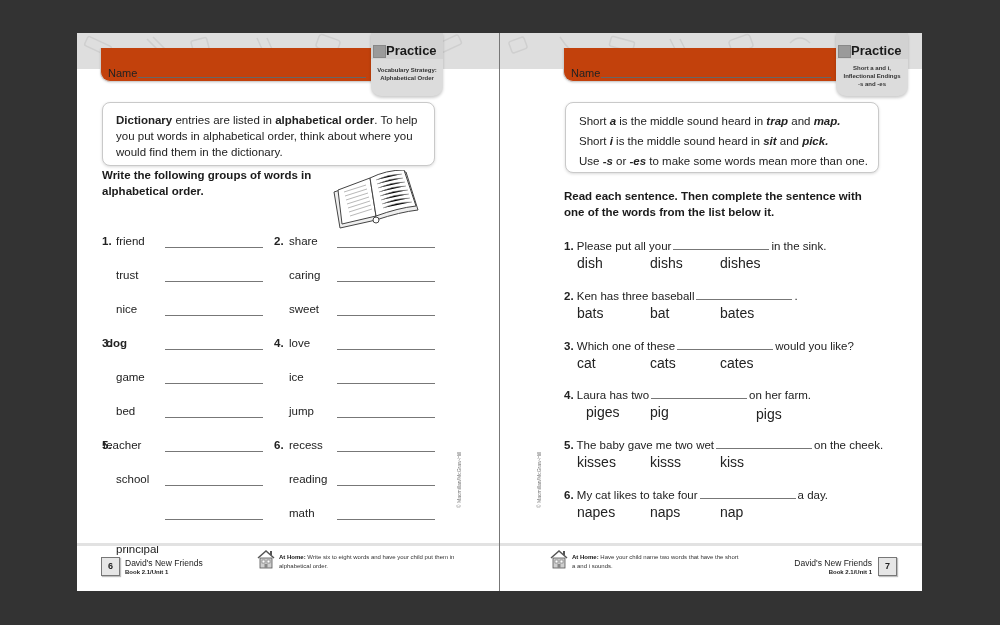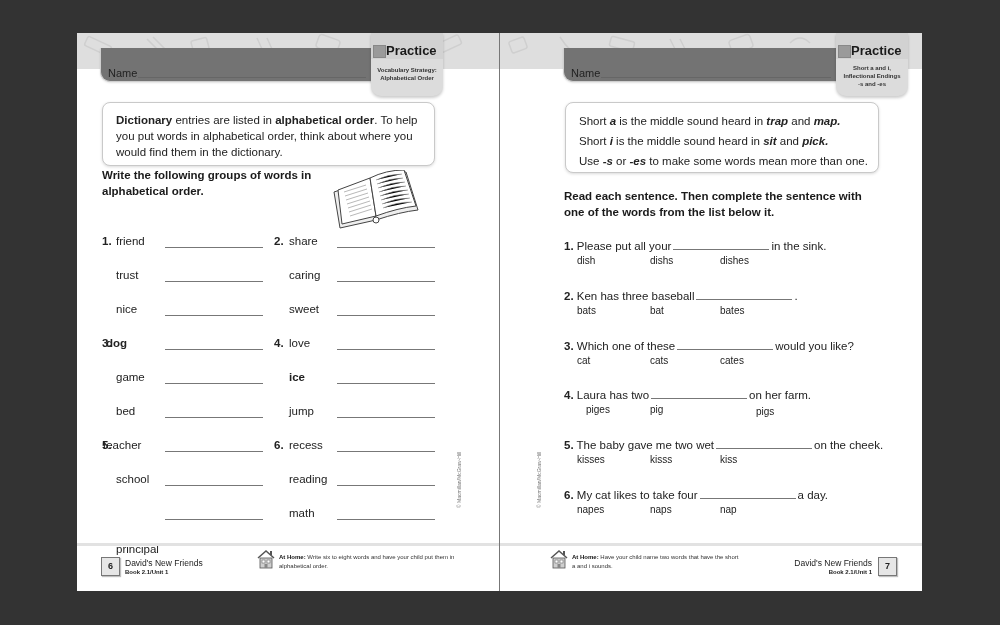--- a/index.html
+++ b/index.html
@@ -4,38 +4,38 @@
 <style>
   html,body{margin:0;padding:0;}
   body{width:1000px;height:625px;background:#333333;position:relative;overflow:hidden;font-family:"Liberation Sans",sans-serif;color:#222;}
   .spread{position:absolute;left:77px;top:33px;width:845px;height:558px;background:#fff;}
   .page{position:absolute;top:0;height:558px;background:#fff;overflow:hidden;}
   .page.left{left:0;width:422px;}
   .page.right{left:423px;width:422px;}
   .gutter{position:absolute;left:422px;top:0;width:1px;height:558px;background:#777;}
   .banner{position:absolute;left:0;top:0;width:100%;height:36px;background:#dedede;}
   .banner svg{position:absolute;left:0;top:0;}
-  .name-box{position:absolute;top:15px;height:33px;background:#737373;border:1px solid #cfcfcf;border-top:none;border-radius:0 0 0 10px;box-shadow:0 1px 2px rgba(0,0,0,.12);}
+  .name-box{position:absolute;top:15px;height:33px;background:#c2410c;border:1px solid #cfcfcf;border-top:none;border-radius:0 0 0 10px;box-shadow:0 1px 2px rgba(0,0,0,.12);}
   .name-label{position:absolute;left:7px;top:19px;font-size:11px;color:#222;}
   .name-line{position:absolute;top:29px;height:0;border-bottom:1px solid #666;}
   .tab{position:absolute;top:0;width:72px;height:63px;background:#dcdcdc;border-radius:0 0 10px 10px;box-shadow:0 2px 3px rgba(0,0,0,.2);}
   .tab-top{position:absolute;left:0;top:0;width:72px;height:26px;background:#d2d2d2;}
   .tab-sq{position:absolute;left:2px;top:12px;width:11px;height:11px;background:#9a9a9a;border:1px solid #888;}
   .tab-title{position:absolute;left:15px;top:10px;font-size:13px;font-weight:bold;color:#1a1a1a;}
   .tab-sub{position:absolute;left:0;top:33px;width:72px;text-align:center;font-size:6px;font-weight:bold;line-height:8px;color:#333;}
   .info-box{position:absolute;border:1px solid #c9c9c9;border-radius:8px;box-shadow:0 1px 3px rgba(0,0,0,.15);background:#fff;}
   .info-text{font-size:11.5px;line-height:16px;color:#222;}
   .instr{position:absolute;font-size:11.5px;font-weight:bold;line-height:16px;color:#1a1a1a;}
   .row{position:absolute;height:16px;font-size:11.5px;color:#222;}
   .num{position:absolute;font-weight:bold;font-size:11.5px;}
   .word{position:absolute;}
   .blank{position:absolute;top:12px;height:0;border-bottom:1px solid #777;}
   .sent{position:absolute;font-size:11.5px;color:#222;white-space:nowrap;}
   .sent .ul{display:inline-block;width:96px;border-bottom:1px solid #777;height:10px;margin:0 2px;vertical-align:baseline;}
-  .opt{position:absolute;font-size:10px;color:#222;}
+  .opt{position:absolute;font-size:14px;color:#222;}
   .copy{position:absolute;font-size:5px;color:#777;transform:rotate(-90deg);transform-origin:left top;white-space:nowrap;}
   .footer-rule{position:absolute;left:0;top:510px;width:100%;height:3px;background:#e2e2e2;}
   .pg-box{position:absolute;top:524px;width:17px;height:17px;border:1px solid #777;background:#e6e6e6;box-shadow:1px 1px 1px rgba(0,0,0,.25);font-size:9px;font-weight:bold;text-align:center;line-height:17px;}
   .ft-title{position:absolute;top:525px;font-size:8.5px;color:#222;}
   .ft-sub{position:absolute;top:536px;font-size:6px;font-weight:bold;color:#222;}
   .home-icon{position:absolute;top:516px;width:18px;height:20px;}
   .home-text{position:absolute;top:520px;font-size:6px;line-height:9px;color:#333;width:190px;}
   .home-text b{color:#111;}
 </style>
 </head>
@@ -152,21 +152,21 @@
         <span class="blank" style="left:63px;width:98px;"></span>
       </div>
     </div>
     <div>
       <div class="row" style="left:197px;top:304px;width:165px;">
         <span class="num" style="left:0;">4.</span>
         <span class="word" style="left:15px;">love</span>
         <span class="blank" style="left:63px;width:98px;"></span>
       </div>
       <div class="row" style="left:197px;top:338px;width:165px;">
-        <span class="word" style="left:15px;font-weight:bold;">ice</span>
+        <span class="word" style="left:15px;">ice</span>
         <span class="blank" style="left:63px;width:98px;"></span>
       </div>
       <div class="row" style="left:197px;top:372px;width:165px;">
         <span class="word" style="left:15px;">jump</span>
         <span class="blank" style="left:63px;width:98px;"></span>
       </div>
     </div>
     <div>
       <div class="row" style="left:197px;top:406px;width:165px;">
         <span class="num" style="left:0;">6.</span>

